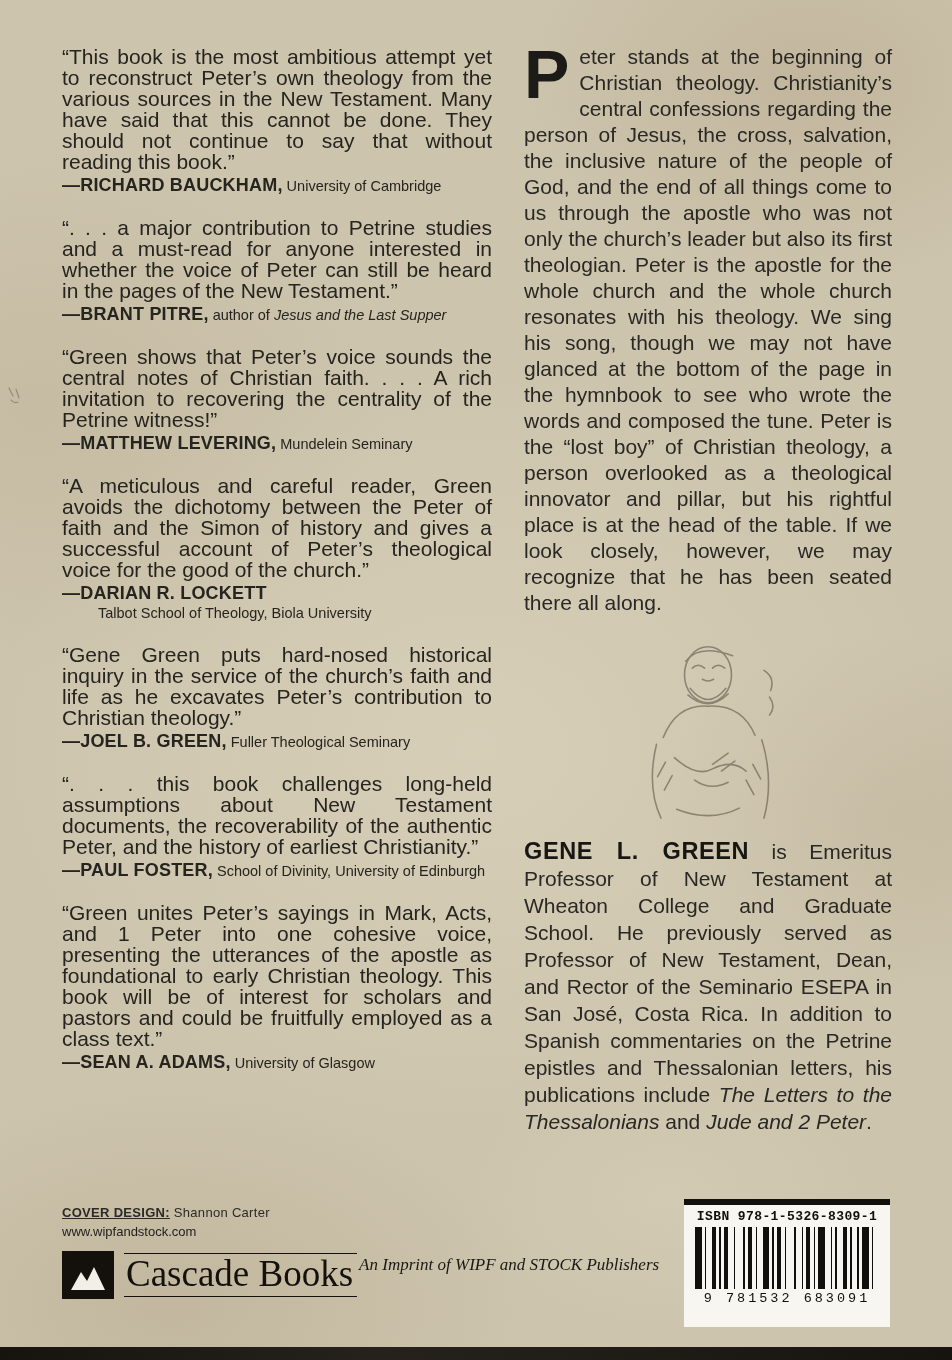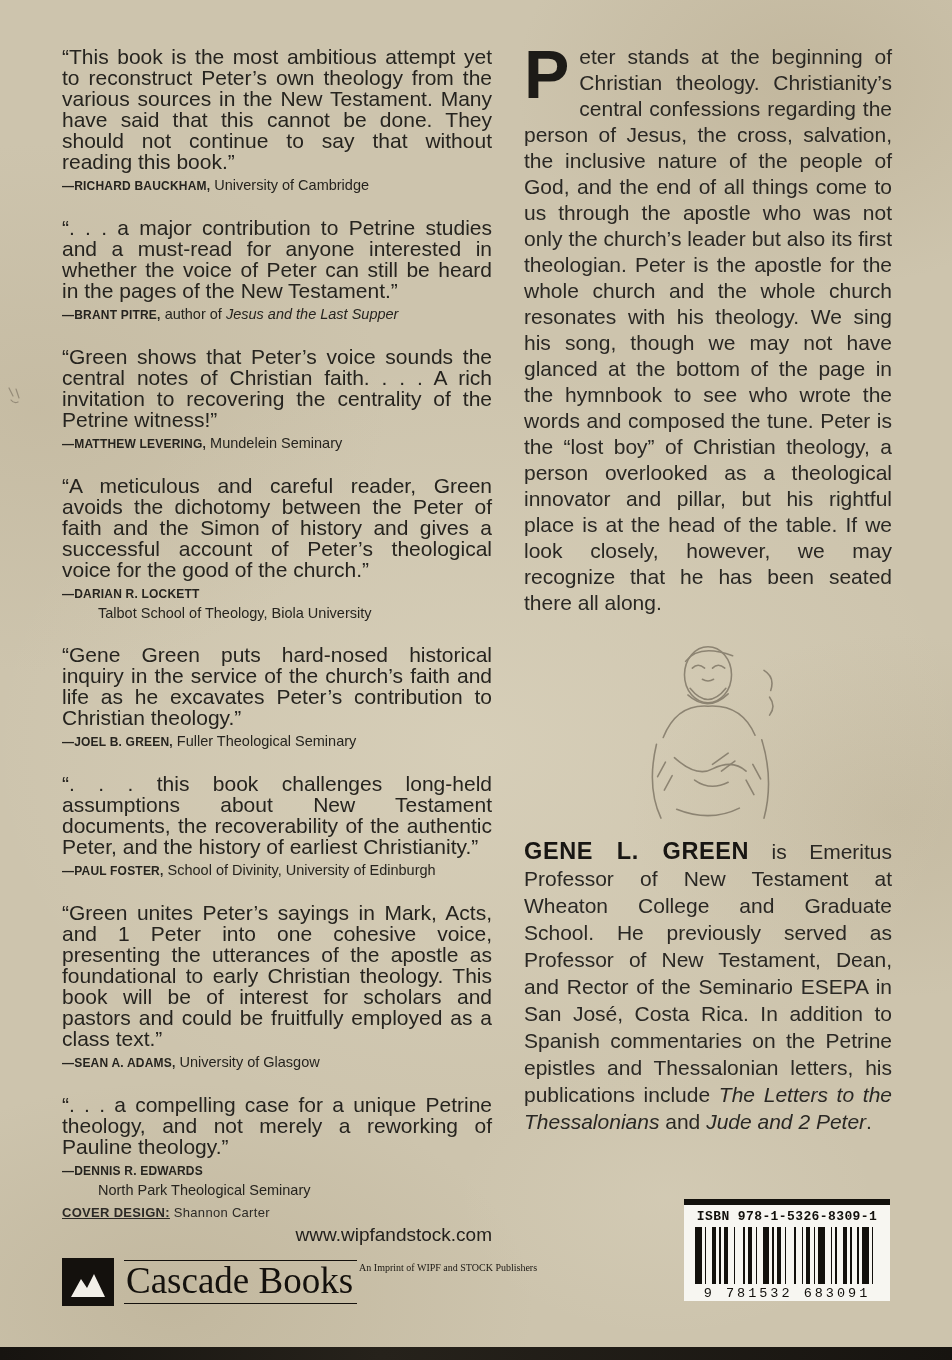--- a/index.html
+++ b/index.html
@@ -25,21 +25,21 @@
   .right-col { position: absolute; left: 524px; top: 44px; width: 368px; }
 
   .endorsement { margin-bottom: 21px; }
   .quote {
     margin: 0 0 4px 0;
     font-size: 21px; line-height: 21px;
     text-align: justify;
     color: #26241f;
   }
   .attr { margin: 0; font-size: 14.5px; line-height: 19px; color: #26241f; }
-  .attr-name { font-weight: bold; font-size: 12px; letter-spacing: 0.2px; }
+  .attr-name { font-weight: bold; font-size: 18px; letter-spacing: 0.2px; }
   .endorsement.stacked .attr-detail { display: block; margin-left: 36px; }
 
   .excerpt {
     margin: 0;
     font-size: 21px; line-height: 26px;
     text-align: justify;
     color: #2a2824;
   }
   .dropcap {
     float: left;
@@ -57,47 +57,48 @@
     font-size: 21px; line-height: 27px;
     text-align: justify;
     color: #2a2824;
   }
   .bio-name { font-weight: bold; font-size: 23.5px; letter-spacing: 0.6px; color: #181613; }
   .bio em { font-style: italic; }
 
   .footer-left { position: absolute; left: 62px; top: 1205px; width: 430px; }
   .cover-design { font-size: 13px; letter-spacing: 0.3px; color: #2c2a26; }
   .cover-design .cd-label { font-weight: bold; text-decoration: underline; }
-  .website { font-size: 19px; margin-top: 4px; color: #23211d; text-align: right; }
+  .website { font-size: 13px; margin-top: 4px; color: #23211d; }
 
   .logo-row { display: flex; align-items: center; gap: 10px; margin-top: 12px; }
   .logo-mark {
     width: 52px; height: 48px; background: #14110d; flex: 0 0 auto;
     display: flex; align-items: flex-end; justify-content: center; padding-bottom: 7px;
   }
   .logo-text { display: flex; flex-direction: row; }
   .logo-name {
     font-family: "Liberation Serif", serif;
     font-size: 37px; line-height: 1.02;
     color: #14110d;
     padding: 1px 4px 3px 2px;
     border-top: 1.5px solid #14110d;
     border-bottom: 1.5px solid #14110d;
     white-space: nowrap;
   }
   .logo-imprint {
     font-family: "Liberation Serif", serif;
-    font-size: 10px; color: #1b1813;
+    font-style: italic;
+    font-size: 17px; color: #1b1813;
     margin-top: 2px; padding-left: 2px;
     white-space: nowrap;
   }
 
   .isbn-box {
     position: absolute; left: 684px; top: 1199px;
-    width: 206px; height: 102px;
+    width: 206px; height: 128px;
     background: #f7f6f1;
     display: flex; flex-direction: column; align-items: center;
   }
   .isbn-topbar { width: 100%; height: 6px; background: #12100c; }
   .isbn-label {
     font-family: "Liberation Mono", monospace;
     font-weight: bold; font-size: 13px; letter-spacing: 0.4px;
     color: #12100c; margin: 4px 0 3px 0;
     white-space: nowrap;
   }
@@ -154,24 +155,20 @@
     <div class="endorsement">
       <p class="quote">“. . . this book challenges long-held assumptions about New Testament documents, the recoverability of the authentic Peter, and the history of earliest Christianity.”</p>
       <p class="attr"><span class="attr-name">—PAUL FOSTER,</span><span class="attr-detail"> School of Divinity, University of Edinburgh</span></p>
     </div>
 
     <div class="endorsement">
       <p class="quote">“Green unites Peter’s sayings in Mark, Acts, and 1 Peter into one cohesive voice, presenting the utterances of the apostle as foundational to early Christian theology. This book will be of interest for scholars and pastors and could be fruitfully employed as a class text.”</p>
       <p class="attr"><span class="attr-name">—SEAN A. ADAMS,</span><span class="attr-detail"> University of Glasgow</span></p>
     </div>
 
-    <div class="endorsement stacked">
-      <p class="quote">“. . . a compelling case for a unique Petrine theology, and not merely a reworking of Pauline theology.”</p>
-      <p class="attr"><span class="attr-name">—DENNIS R. EDWARDS</span><span class="attr-detail">North Park Theological Seminary</span></p>
-    </div>
 
   </div>
 
   <div class="right-col">
 
     <p class="excerpt"><span class="dropcap">P</span><span>eter stands at the beginning of Christian theology. Christianity’s central confessions regarding the person of Jesus, the cross, salvation, the inclusive nature of the people of God, and the end of all things come to us through the apostle who was not only the church’s leader but also its first theologian. Peter is the apostle for the whole church and the whole church resonates with his theology. We sing his song, though we may not have glanced at the bottom of the page in the hymnbook to see who wrote the words and composed the tune. Peter is the “lost boy” of Christian theology, a person overlooked as a theological innovator and pillar, but his rightful place is at the head of the table. If we look closely, however, we may recognize that he has been seated there all along.</span></p>
 
     <div class="figure-wrap">
       <svg width="226" height="196" viewBox="0 0 200 175">
         <g fill="none" stroke="#6d6455" stroke-width="1.4" stroke-linecap="round" opacity="0.85">

